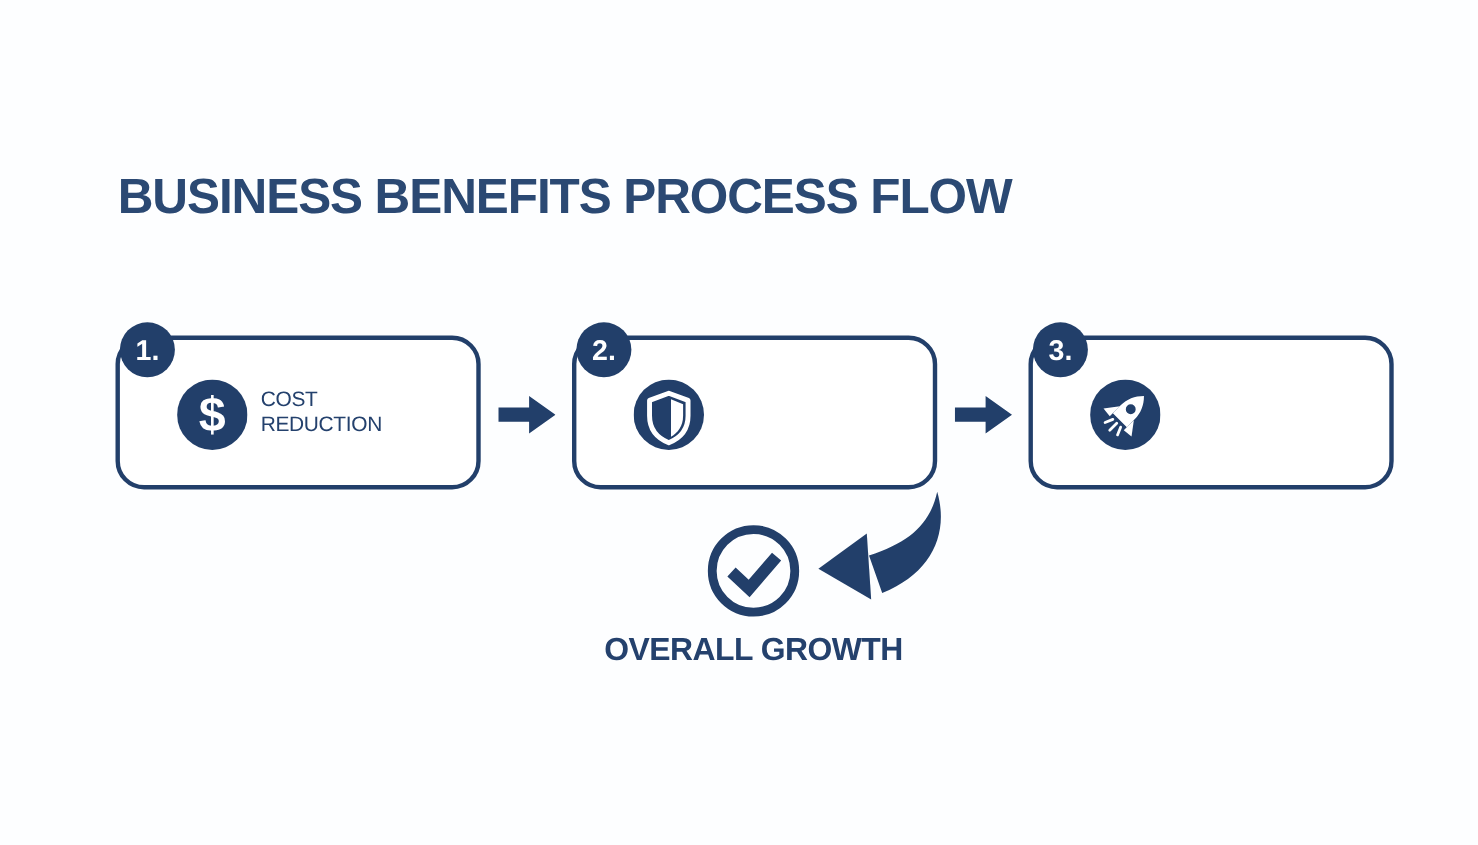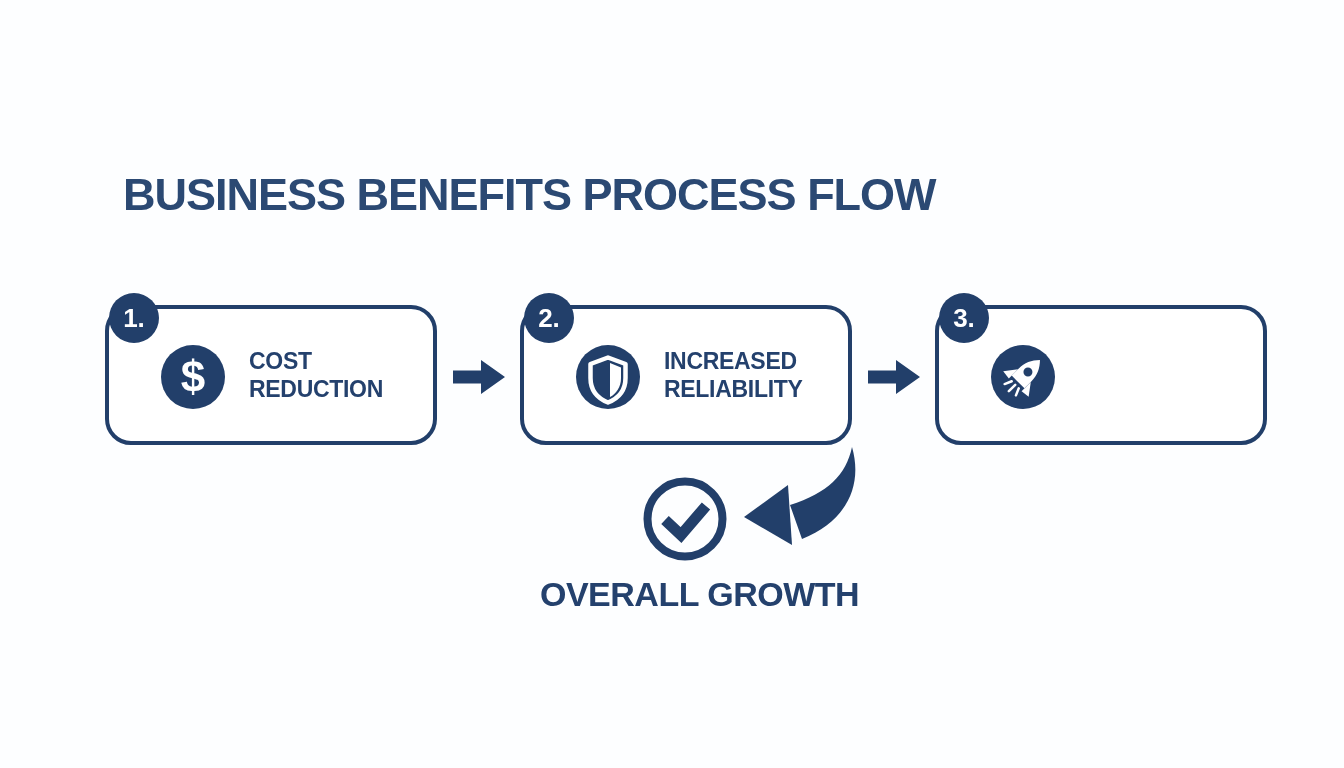--- a/index.html
+++ b/index.html
@@ -2,21 +2,21 @@
 <html><head>
 <meta charset="utf-8">
 <style>
   html,body { margin:0; padding:0; }
   .stage {
     position:relative; width:1344px; height:768px;
     background:#fdfeff; overflow:hidden;
     font-family:"Liberation Sans", sans-serif;
   }
   .title {
-    position:absolute; left:107px; top:153px; margin:16px;
+    position:absolute; left:107px; top:153px; margin:0;
     font-size:45px; font-weight:700; letter-spacing:-1px;
     color:#2b4973; white-space:nowrap;
   }
   .step-box {
     position:absolute; top:305px; width:332px; height:140px;
     border:4px solid #223f6a; border-radius:26px; background:#ffffff;
     box-sizing:border-box;
   }
   .step-box.pos-1 { left:105px; }
   .step-box.pos-2 { left:520px; }
@@ -25,32 +25,32 @@
     position:absolute; left:0px; top:-16px; width:50px; height:50px;
     border-radius:50%; background:#223f6a; color:#ffffff;
     font-size:26px; font-weight:700;
     display:flex; align-items:center; justify-content:center;
   }
   .icon-circle {
     position:absolute; left:52px; top:36px; width:64px; height:64px;
     display:block;
   }
   .step-label {
-    position:absolute; left:140px; top:50%; transform:translateY(-50%);
-    font-size:23px; font-weight:700; line-height:1.22;
+    position:absolute; left:128px; top:50%; transform:translateY(-50%);
+    font-size:19px; font-weight:400; line-height:1.22;
     color:#24416d; white-space:pre-line; letter-spacing:-0.3px;
   }
   .flow-arrow { position:absolute; top:358px; width:52px; height:38px; }
   .flow-arrow.gap-1 { left:453px; }
   .flow-arrow.gap-2 { left:868px; }
   .curved-arrow { position:absolute; left:700px; top:433px; width:180px; height:130px; }
   .check-circle { position:absolute; left:639px; top:473px; width:92px; height:92px; }
   .growth-label {
     position:absolute; left:540px; top:575px; width:290px;
-    text-align:center; font-size:34px; font-weight:700;
+    text-align:center; font-size:29px; font-weight:700;
     letter-spacing:-0.5px; color:#24416d; white-space:nowrap;
   }
   .navy { fill:#223f6a; }
   .white { fill:#ffffff; }
   .dollar-text {
     fill:#ffffff; font-size:44px; font-weight:700;
     font-family:"Liberation Sans", sans-serif; text-anchor:middle;
   }
 </style>
 </head>
@@ -74,22 +74,20 @@
     <polygon class="navy" points="0,12.5 28,12.5 28,2 52,19 28,36 28,25.5 0,25.5"></polygon>
   </svg>
 
   <div class="step-box pos-2">
     <div class="badge">2.</div>
     <svg class="icon-circle" viewBox="0 0 64 64">
       <circle class="navy" cx="32" cy="32" r="32"></circle>
       <path d="M32 12.5 L49.5 19 L49.5 33 C49.5 45.5 42 53.5 32 57.5 C22 53.5 14.5 45.5 14.5 33 L14.5 19 Z" fill="none" stroke="#ffffff" stroke-width="4.5" stroke-linejoin="round"></path>
       <path class="white" d="M34 18 L45 22.5 L45 33 C45 42.5 40 48.8 34 52 Z"></path>
     </svg>
-    <div class="step-label">INCREASED
-RELIABILITY</div>
   </div>
 
   <svg class="flow-arrow gap-2" viewBox="0 0 52 38">
     <polygon class="navy" points="0,12.5 28,12.5 28,2 52,19 28,36 28,25.5 0,25.5"></polygon>
   </svg>
 
   <div class="step-box pos-3">
     <div class="badge">3.</div>
     <svg class="icon-circle" viewBox="0 0 64 64">
       <circle class="navy" cx="32" cy="32" r="32"></circle>

